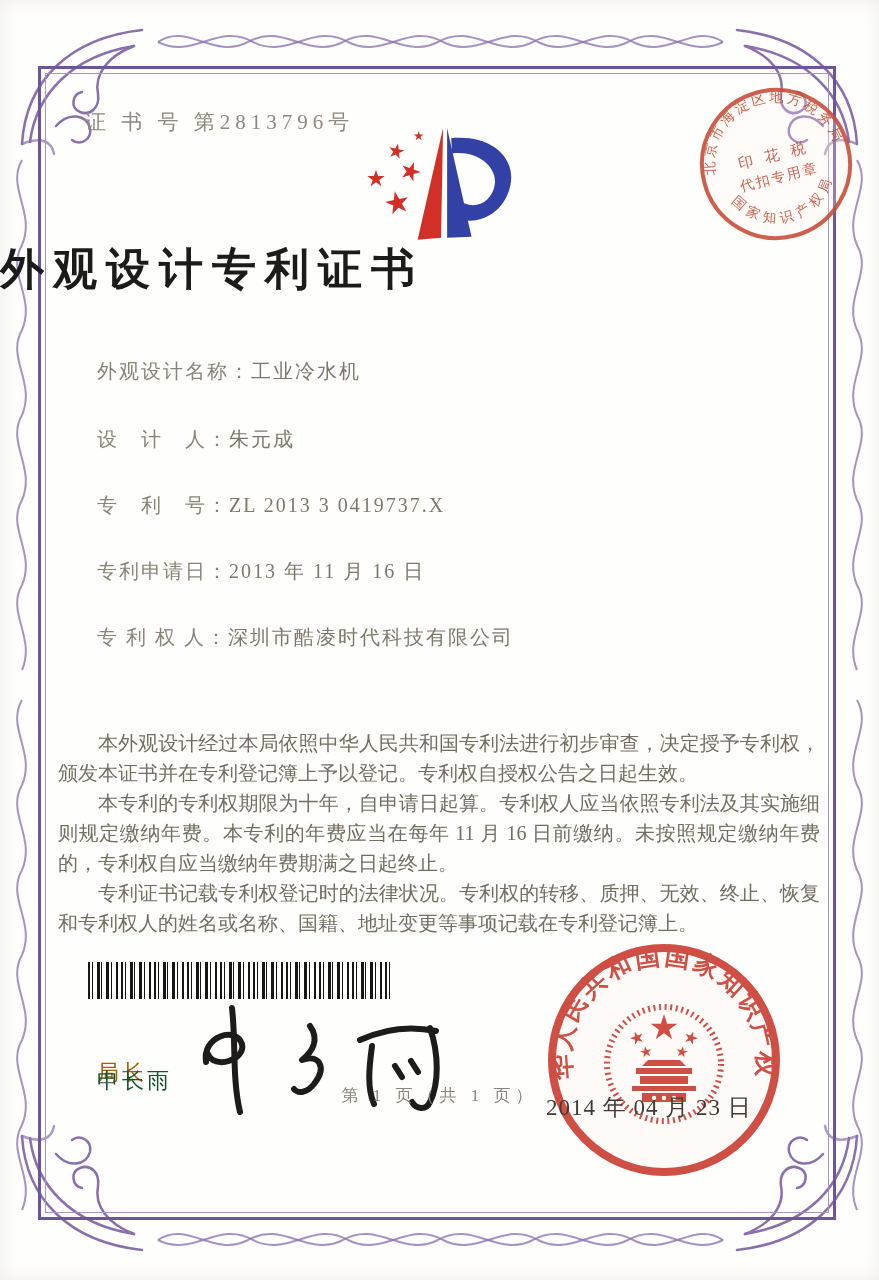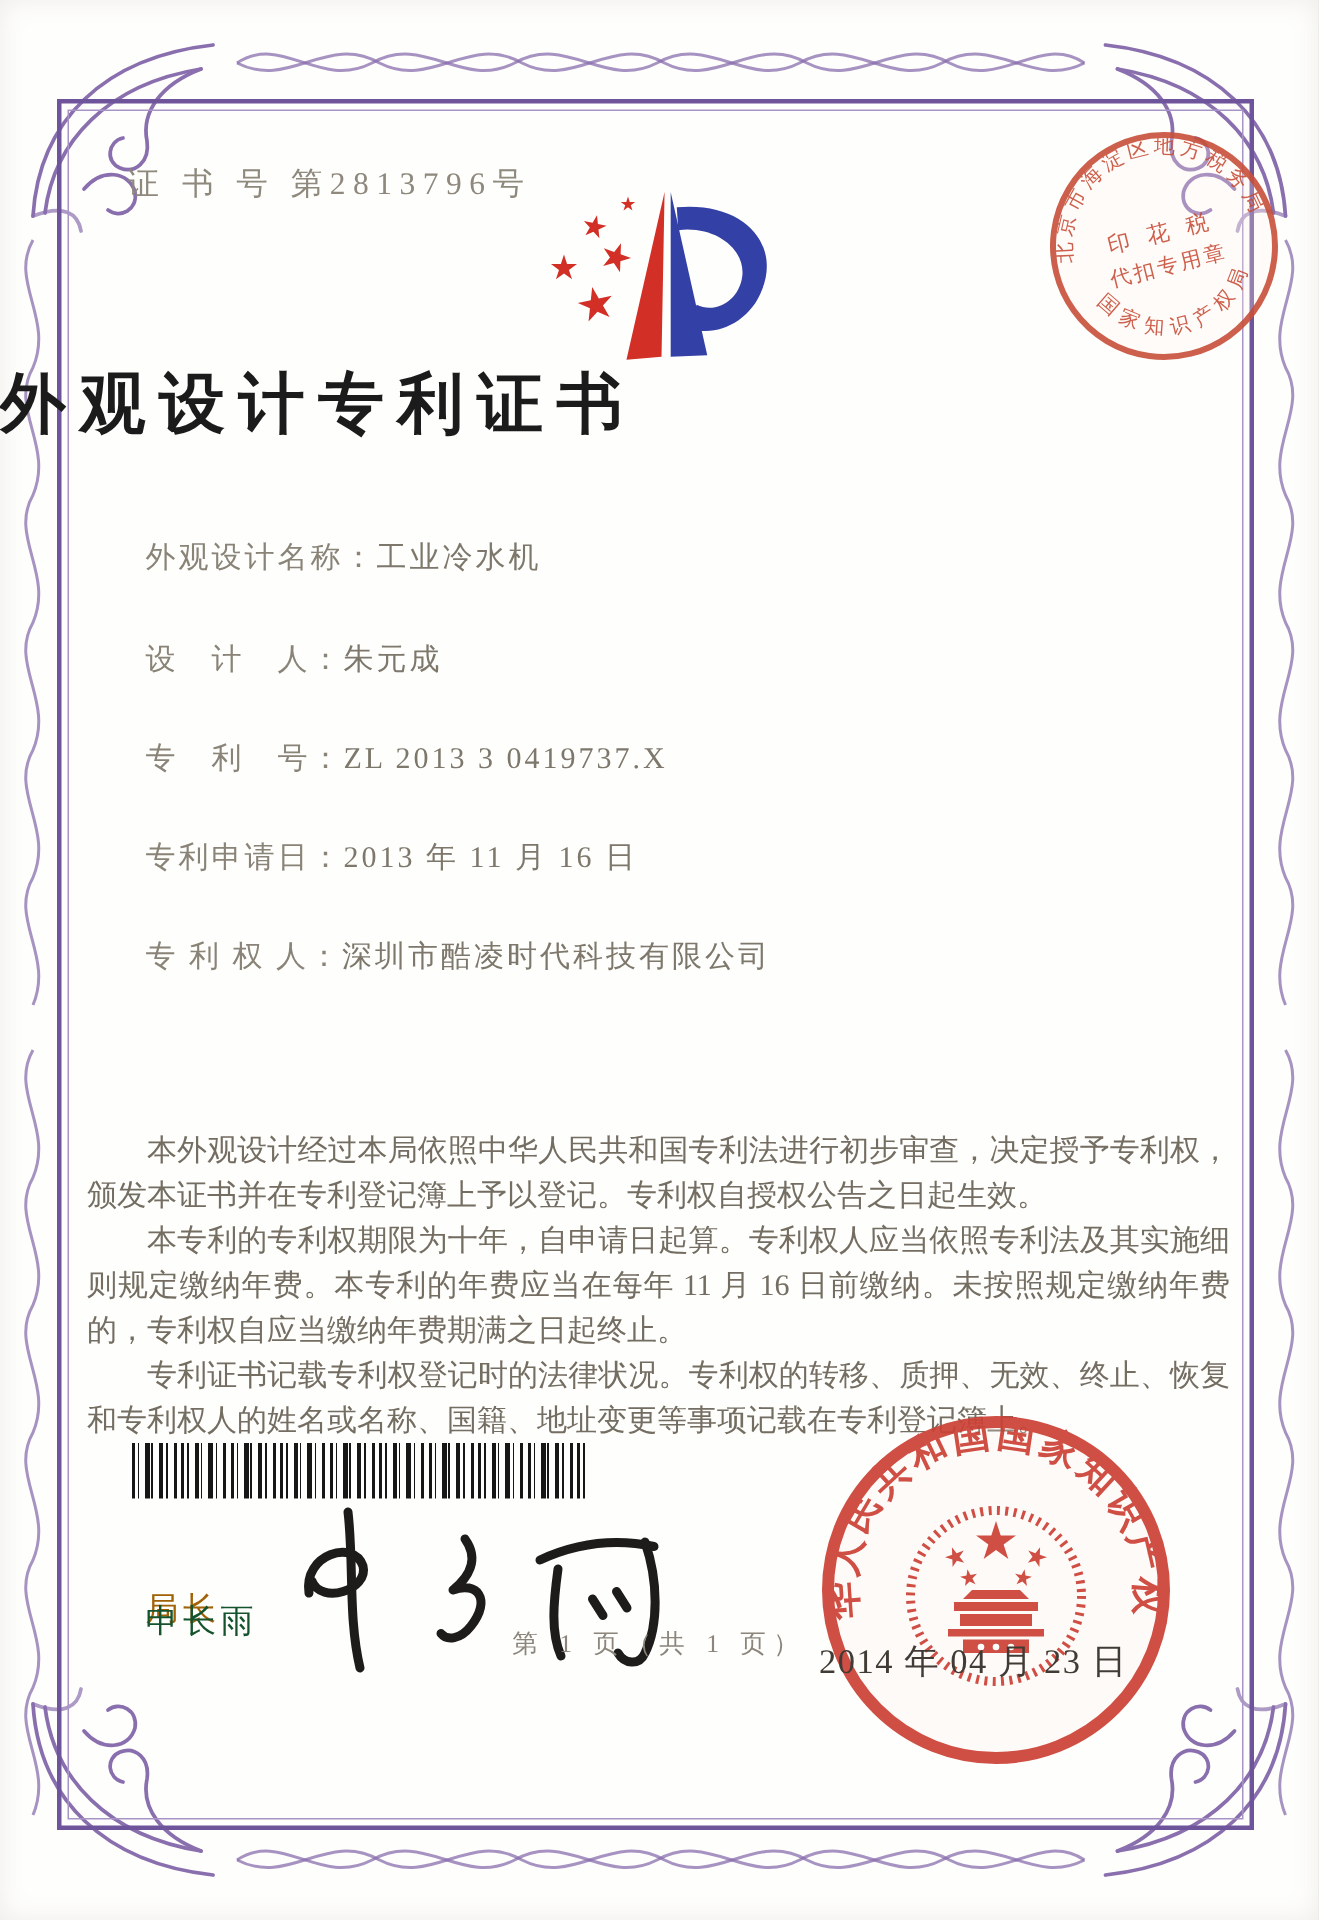--- a/index.html
+++ b/index.html
@@ -21,21 +21,21 @@
   .logo{position:absolute;left:352px;top:126px;}
   .doc-title{position:absolute;left:0;right:0;top:240px;
     font-size:44px;font-weight:700;letter-spacing:9px;color:#1b1b1b;}
   
   .field{position:absolute;left:97px;font-size:20px;color:#8a8478;letter-spacing:2px;
     white-space:nowrap;}
   .field .val{color:#7e786c;}
   .f1{top:358px}.f2{top:426px}.f3{top:492px}.f4{top:558px}.f5{top:624px}.f6{top:690px}
   
   .body-text{position:absolute;left:58px;top:728px;width:762px;font-size:20px;
-    line-height:30px;color:#746d62;text-align:justify;margin-top:24px;}
+    line-height:30px;color:#746d62;text-align:justify;}
   .body-text p{margin:0;text-indent:2em;}
   
   .barcode{position:absolute;left:88px;top:962px;width:302px;height:37px;
     background:repeating-linear-gradient(90deg,
       #161616 0 2px,transparent 2px 4px,
       #161616 4px 5px,transparent 5px 9px,
       #161616 9px 12px,transparent 12px 13px,
       #161616 13px 14px,transparent 14px 18px,
       #161616 18px 21px,transparent 21px 23px,
       #161616 23px 24px,transparent 24px 28px,

